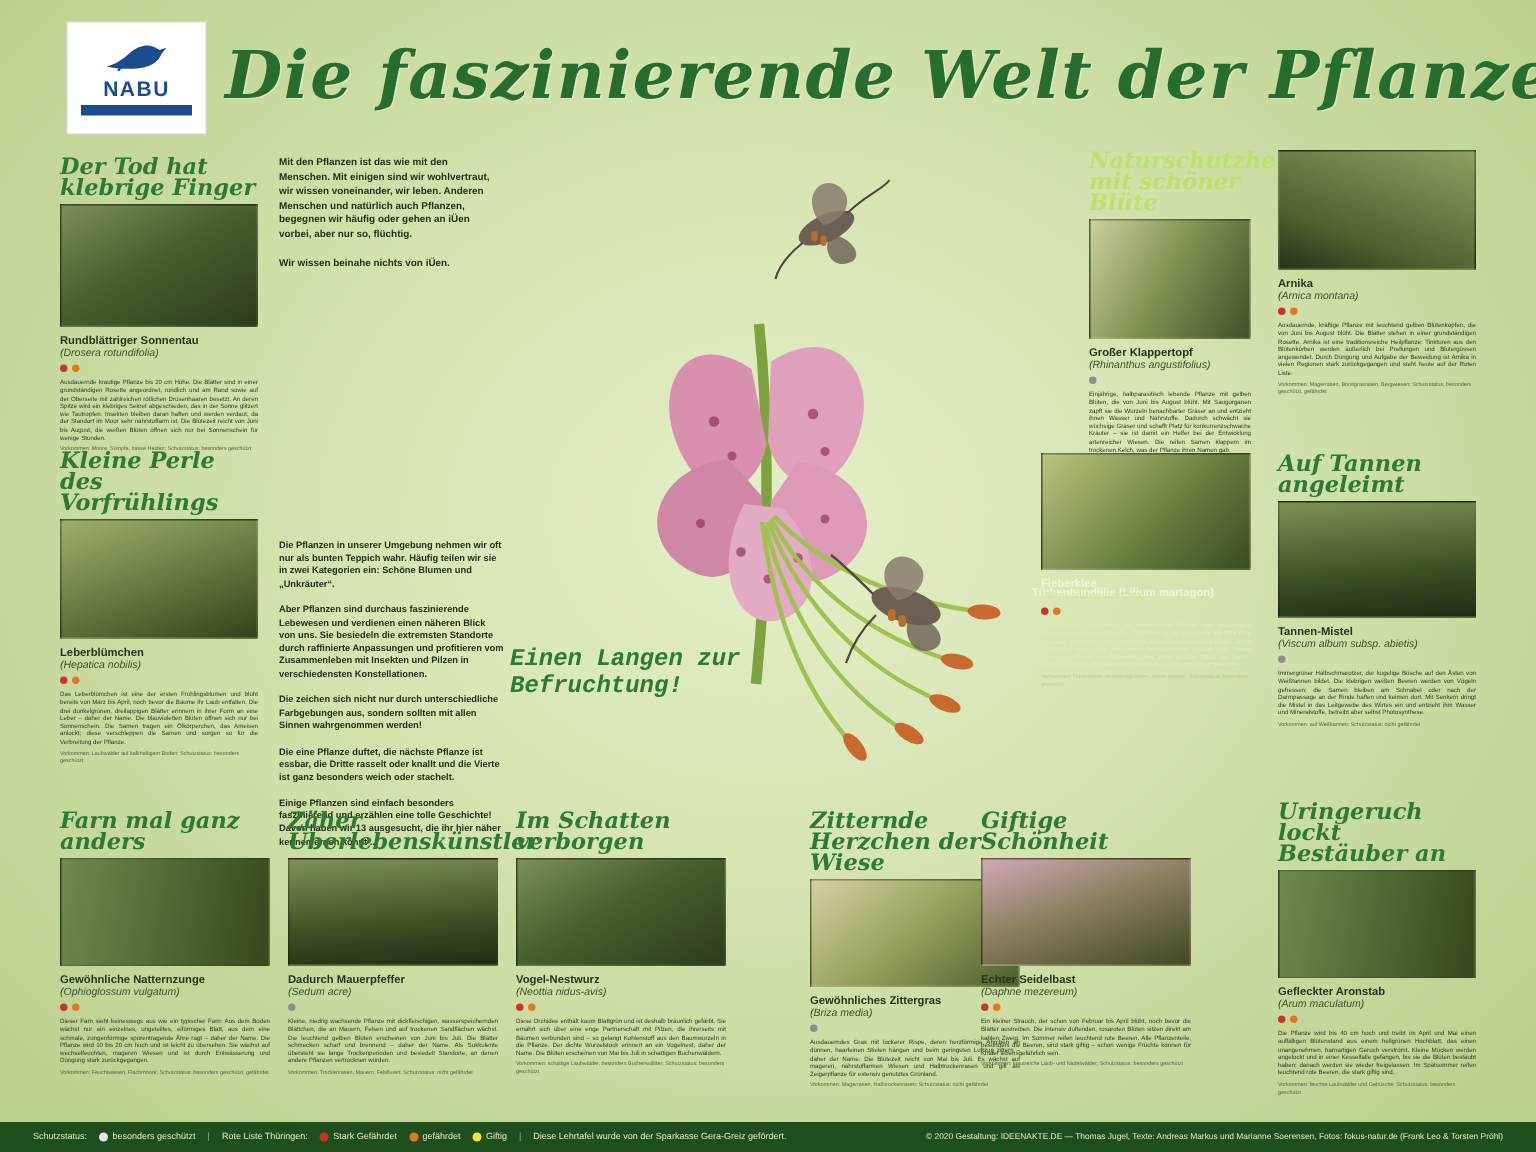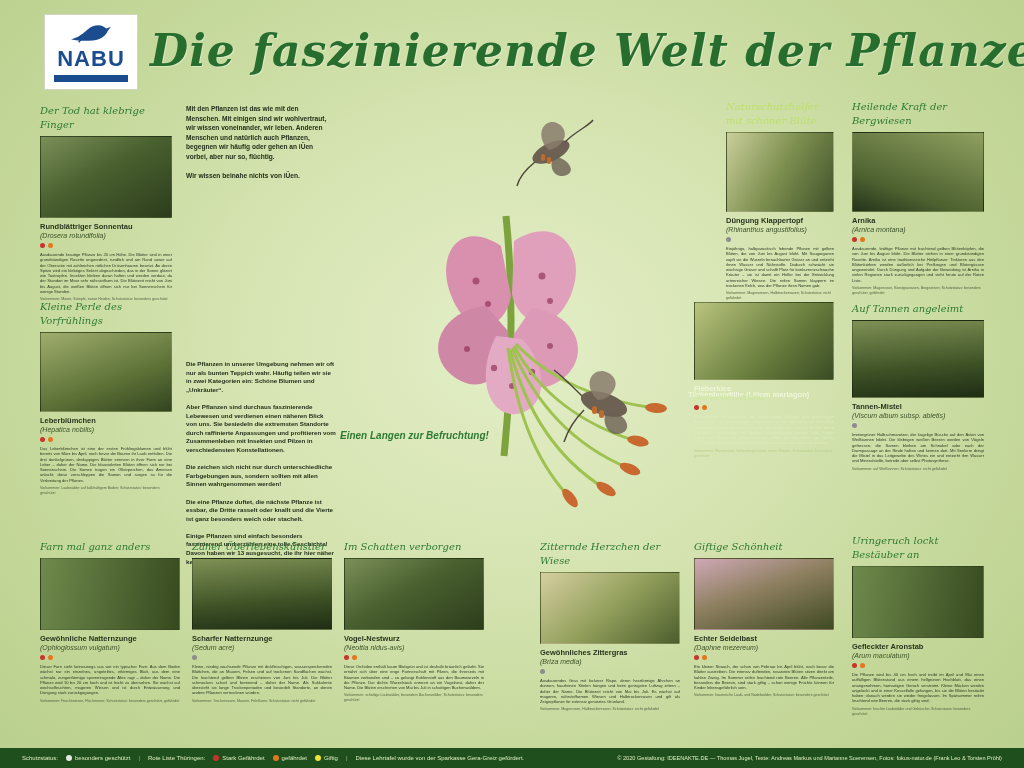--- a/index.html
+++ b/index.html
@@ -18,41 +18,41 @@
   .logo{
     position:absolute;left:44px;top:14px;width:92px;height:74px;
     background:#fff;border:1px solid #cfd8bf;
     display:flex;flex-direction:column;align-items:center;justify-content:center;
   }
   .logo .bird{
     width:46px;height:22px;display:block;margin-bottom:2px;
   }
   .logo .nabu{
     font-family:"Liberation Sans", sans-serif;
-    font-weight:bold;font-size:22px;letter-spacing:1px;color:#1b4d8e;
+    font-weight:bold;font-size:14px;letter-spacing:1px;color:#1b4d8e;
   }
   .logo .bar{
     width:74px;height:7px;background:#1b4d8e;margin-top:3px;
   }
   .maintitle{
     position:absolute;left:150px;top:18px;width:860px;height:70px;
     color:#276d2e;
     font-family:"DejaVu Serif", serif;
     font-style:italic;font-weight:bold;
     font-size:44px;letter-spacing:1px;
     text-align:center;line-height:66px;
     text-shadow:1px 1px 0 rgba(255,255,255,.35);
     white-space:nowrap;
   }
   
   .panel{position:absolute;box-sizing:border-box;}
   .p-title{
-    color:#2d7a33;font-weight:normal;font-style:italic;
+    color:#2d7a33;font-weight:bold;font-style:italic;
     font-family:"DejaVu Serif", serif;
-    font-size:10px;line-height:14px;margin-bottom:4px;
+    font-size:15px;line-height:14px;margin-bottom:4px;
   }
   .p-title.light{color:#bde06a;}
   .photo{
     width:100%;background:#6b7f52;display:block;border:1px solid rgba(0,0,0,.15);
     box-sizing:border-box;
   }
   .cap-name{
     font-weight:bold;font-size:7.5px;color:#27341d;margin-top:4px;line-height:9px;
   }
   .cap-lat{
@@ -81,21 +81,21 @@
     position:absolute;left:186px;top:104px;width:148px;
     font-size:6.6px;line-height:9.5px;color:#23301a;font-weight:bold;
   }
   .center-mid{
     position:absolute;left:186px;top:360px;width:150px;
     font-size:6.2px;line-height:8.6px;color:#23301a;font-weight:bold;
   }
   .midtitle{
     position:absolute;left:340px;top:430px;width:230px;
     color:#2d7a33;font-weight:bold;font-style:italic;
-    font-family:Liberation Sans, sans-serif;font-size:10px;
+    font-family:Liberation Mono, monospace;font-size:16px;
   }
   
   .footer{
     position:absolute;left:0;bottom:0;width:1024px;height:20px;
     background:#1f4f1c;color:#dfeec2;
     display:flex;align-items:center;gap:8px;
     font-size:6px;padding:0 22px;box-sizing:border-box;
   }
   .footer .sep{opacity:.6;}
   .footer .right{margin-left:auto;text-align:right;font-size:5.6px;}
@@ -237,31 +237,30 @@
         <span class="dot red"></span>
         <span class="dot orange"></span>
       </div>
     <div class="body-txt">Das Leberblümchen ist eine der ersten Frühlingsblumen und blüht bereits von März bis April, noch bevor die Bäume ihr Laub entfalten. Die drei dunkelgrünen, dreilappigen Blätter erinnern in ihrer Form an eine Leber – daher der Name. Die blauvioletten Blüten öffnen sich nur bei Sonnenschein. Die Samen tragen ein Ölkörperchen, das Ameisen anlockt; diese verschleppen die Samen und sorgen so für die Verbreitung der Pflanze.</div>
     <div class="src-txt">Vorkommen: Laubwälder auf kalkhaltigem Boden; Schutzstatus: besonders geschützt</div>
   </div>
 
   <div class="panel" style="left:694px;top:100px;width:140px;padding-left:32px;">
     <div class="p-title light">Naturschutzhelfer mit schöner Blüte</div>
     <div class="photo img-c" style="height:80px"></div>
-    <div class="cap-name">Düngung Klappertopf</div>
+    <div class="cap-name">Großer Klappertopf</div>
     <div class="cap-lat">(Rhinanthus angustifolius)</div>
     <div class="prot">
         <span class="dot grey"></span>
       </div>
     <div class="body-txt">Einjährige, halbparasitisch lebende Pflanze mit gelben Blüten, die von Juni bis August blüht. Mit Saugorganen zapft sie die Wurzeln benachbarter Gräser an und entzieht ihnen Wasser und Nährstoffe. Dadurch schwächt sie wüchsige Gräser und schafft Platz für konkurrenzschwache Kräuter – sie ist damit ein Helfer bei der Entwicklung artenreicher Wiesen. Die reifen Samen klappern im trockenen Kelch, was der Pflanze ihren Namen gab.</div>
     <div class="src-txt">Vorkommen: Magerwiesen, Halbtrockenrasen; Schutzstatus: nicht gefährdet</div>
   </div>
 
   <div class="panel" style="left:852px;top:100px;width:132px;">
-    <div class="p-title">Heilende Kraft der Bergwiesen</div>
     <div class="photo img-d" style="height:80px"></div>
     <div class="cap-name">Arnika</div>
     <div class="cap-lat">(Arnica montana)</div>
     <div class="prot">
         <span class="dot red"></span>
         <span class="dot orange"></span>
       </div>
     <div class="body-txt">Ausdauernde, kräftige Pflanze mit leuchtend gelben Blütenköpfen, die von Juni bis August blüht. Die Blätter stehen in einer grundständigen Rosette. Arnika ist eine traditionsreiche Heilpflanze: Tinkturen aus den Blütenkörben werden äußerlich bei Prellungen und Blutergüssen angewendet. Durch Düngung und Aufgabe der Beweidung ist Arnika in vielen Regionen stark zurückgegangen und steht heute auf der Roten Liste.</div>
     <div class="src-txt">Vorkommen: Magerrasen, Borstgrasrasen, Bergwiesen; Schutzstatus: besonders geschützt, gefährdet</div>
   </div>
@@ -299,21 +298,21 @@
         <span class="dot red"></span>
         <span class="dot orange"></span>
       </div>
     <div class="body-txt">Dieser Farn sieht keineswegs aus wie ein typischer Farn: Aus dem Boden wächst nur ein einzelnes, ungeteiltes, eiförmiges Blatt, aus dem eine schmale, zungenförmige sporentragende Ähre ragt – daher der Name. Die Pflanze wird 10 bis 20 cm hoch und ist leicht zu übersehen. Sie wächst auf wechselfeuchten, mageren Wiesen und ist durch Entwässerung und Düngung stark zurückgegangen.</div>
     <div class="src-txt">Vorkommen: Feuchtwiesen, Flachmoore; Schutzstatus: besonders geschützt, gefährdet</div>
   </div>
 
   <div class="panel" style="left:192px;top:540px;width:140px;">
     <div class="p-title">Zäher Überlebenskünstler</div>
     <div class="photo img-f" style="height:72px"></div>
-    <div class="cap-name">Scharfer Natternzunge</div>
+    <div class="cap-name">Dadurch Mauerpfeffer</div>
     <div class="cap-lat">(Sedum acre)</div>
     <div class="prot">
         <span class="dot grey"></span>
       </div>
     <div class="body-txt">Kleine, niedrig wachsende Pflanze mit dickfleischigen, wasserspeichernden Blättchen, die an Mauern, Felsen und auf trockenen Sandflächen wächst. Die leuchtend gelben Blüten erscheinen von Juni bis Juli. Die Blätter schmecken scharf und brennend – daher der Name. Als Sukkulente übersteht sie lange Trockenperioden und besiedelt Standorte, an denen andere Pflanzen vertrocknen würden.</div>
     <div class="src-txt">Vorkommen: Trockenrasen, Mauern, Felsfluren; Schutzstatus: nicht gefährdet</div>
   </div>
 
   <div class="panel" style="left:344px;top:540px;width:140px;">
     <div class="p-title">Im Schatten verborgen</div>
@@ -333,21 +332,21 @@
     <div class="photo img-g" style="height:72px"></div>
     <div class="cap-name">Gewöhnliches Zittergras</div>
     <div class="cap-lat">(Briza media)</div>
     <div class="prot">
         <span class="dot grey"></span>
       </div>
     <div class="body-txt">Ausdauerndes Gras mit lockerer Rispe, deren herzförmige Ährchen an dünnen, haarfeinen Stielen hängen und beim geringsten Luftzug zittern – daher der Name. Die Blütezeit reicht von Mai bis Juli. Es wächst auf mageren, nährstoffarmen Wiesen und Halbtrockenrasen und gilt als Zeigerpflanze für extensiv genutztes Grünland.</div>
     <div class="src-txt">Vorkommen: Magerrasen, Halbtrockenrasen; Schutzstatus: nicht gefährdet</div>
   </div>
 
-  <div class="panel" style="left:694px;top:540px;width:140px;">
+  <div class="panel" style="left:654px;top:540px;width:140px;">
     <div class="p-title">Giftige Schönheit</div>
     <div class="photo img-pink" style="height:72px"></div>
     <div class="cap-name">Echter Seidelbast</div>
     <div class="cap-lat">(Daphne mezereum)</div>
     <div class="prot">
         <span class="dot red"></span>
         <span class="dot orange"></span>
       </div>
     <div class="body-txt">Ein kleiner Strauch, der schon von Februar bis April blüht, noch bevor die Blätter austreiben. Die intensiv duftenden, rosaroten Blüten sitzen direkt am kahlen Zweig. Im Sommer reifen leuchtend rote Beeren. Alle Pflanzenteile, besonders die Beeren, sind stark giftig – schon wenige Früchte können für Kinder lebensgefährlich sein.</div>
     <div class="src-txt">Vorkommen: krautreiche Laub- und Nadelwälder; Schutzstatus: besonders geschützt</div>

